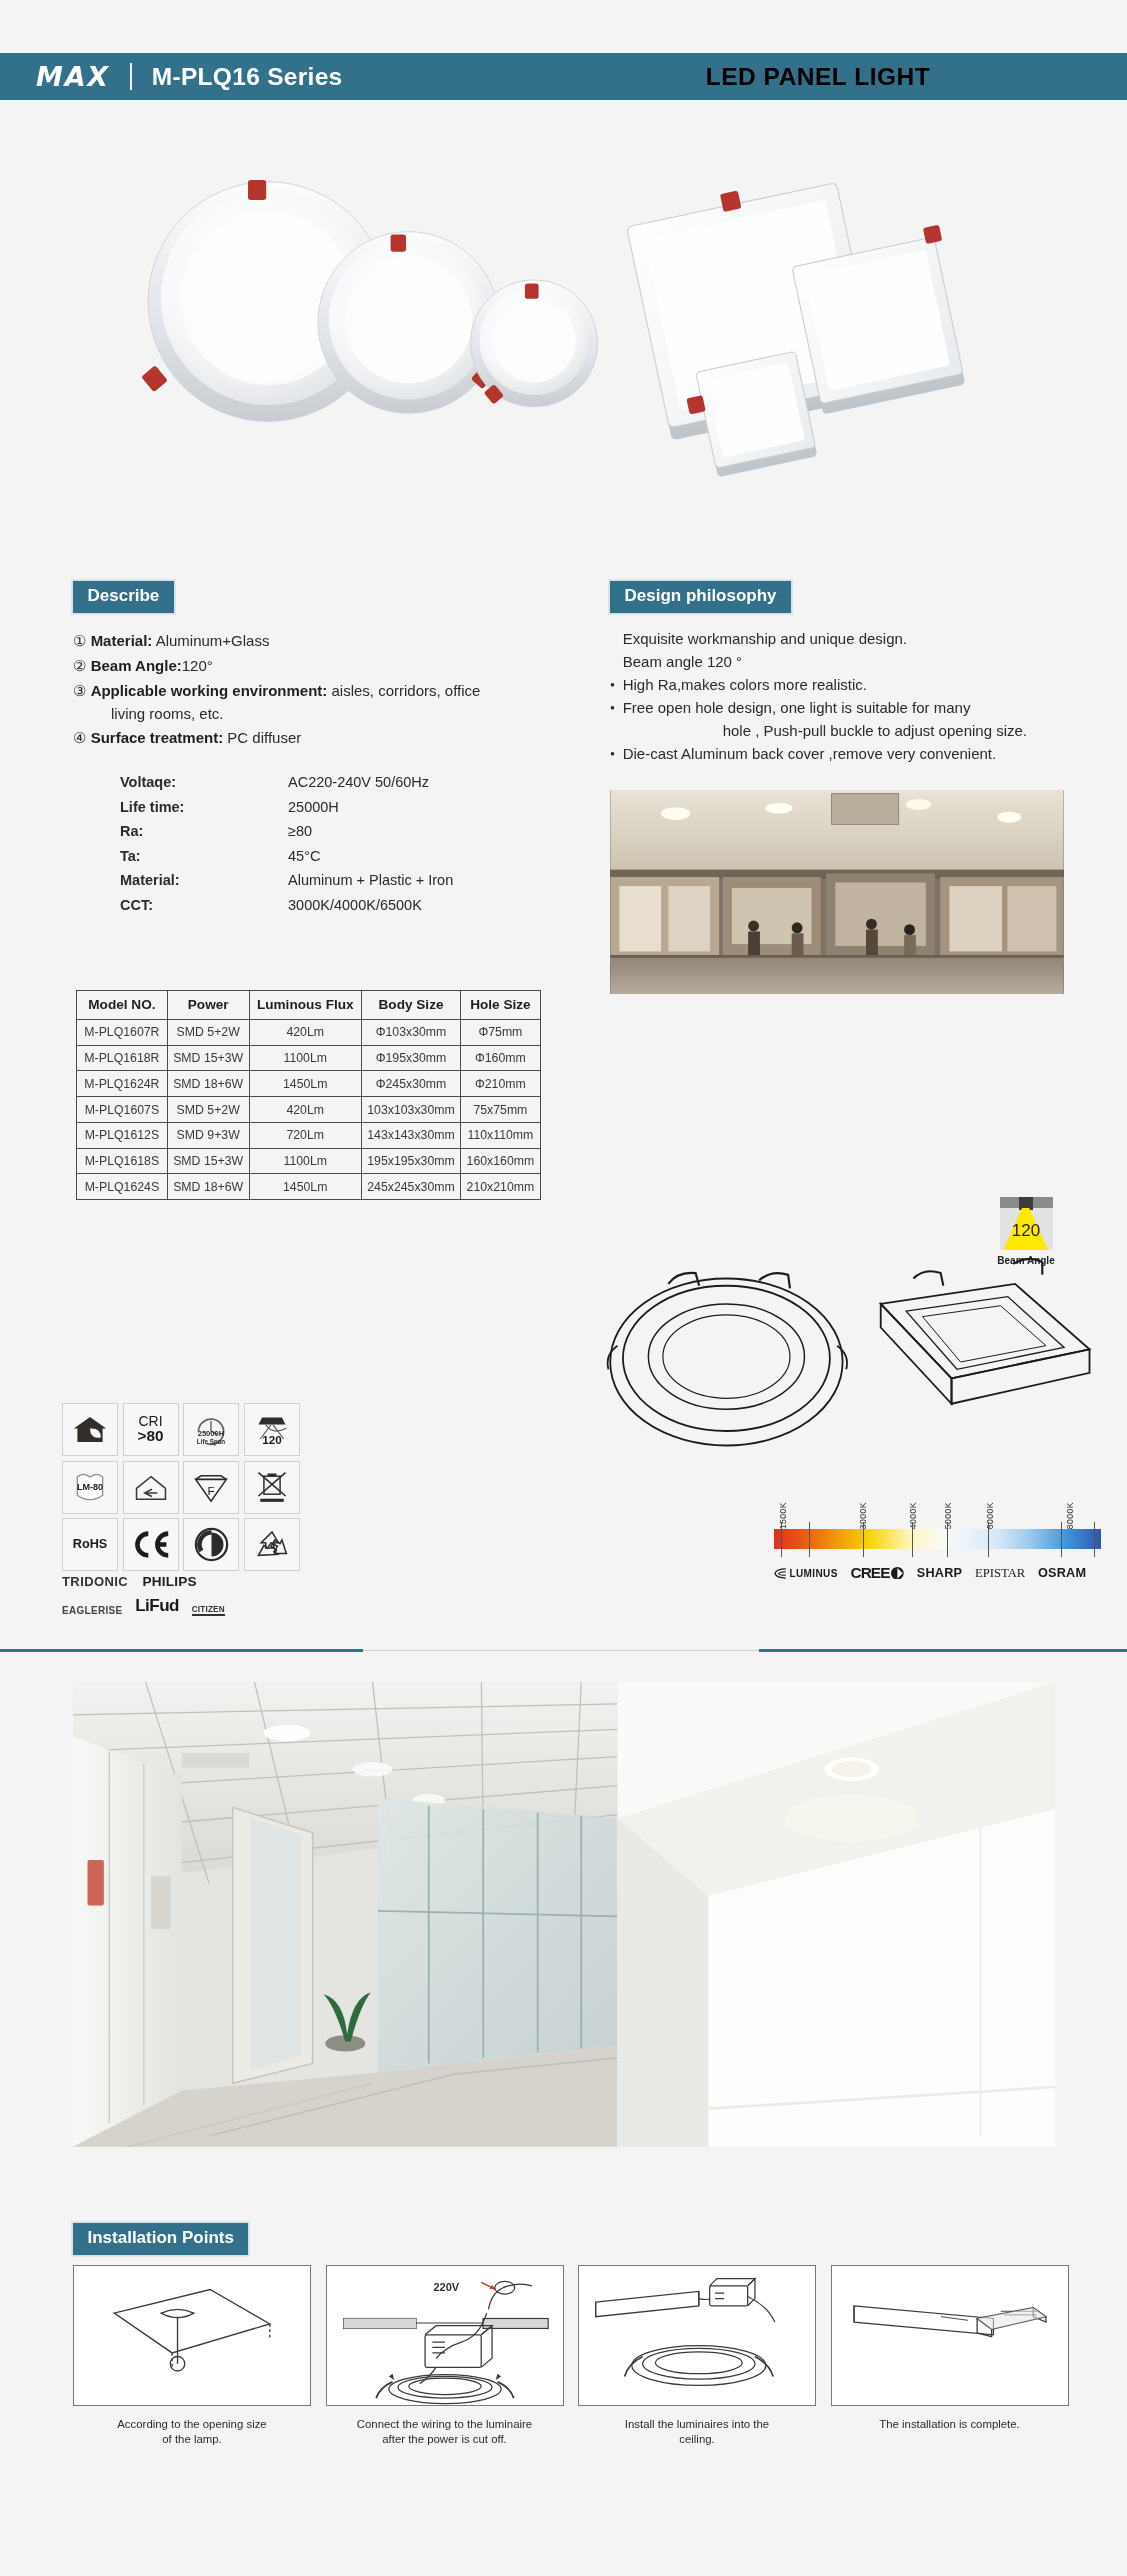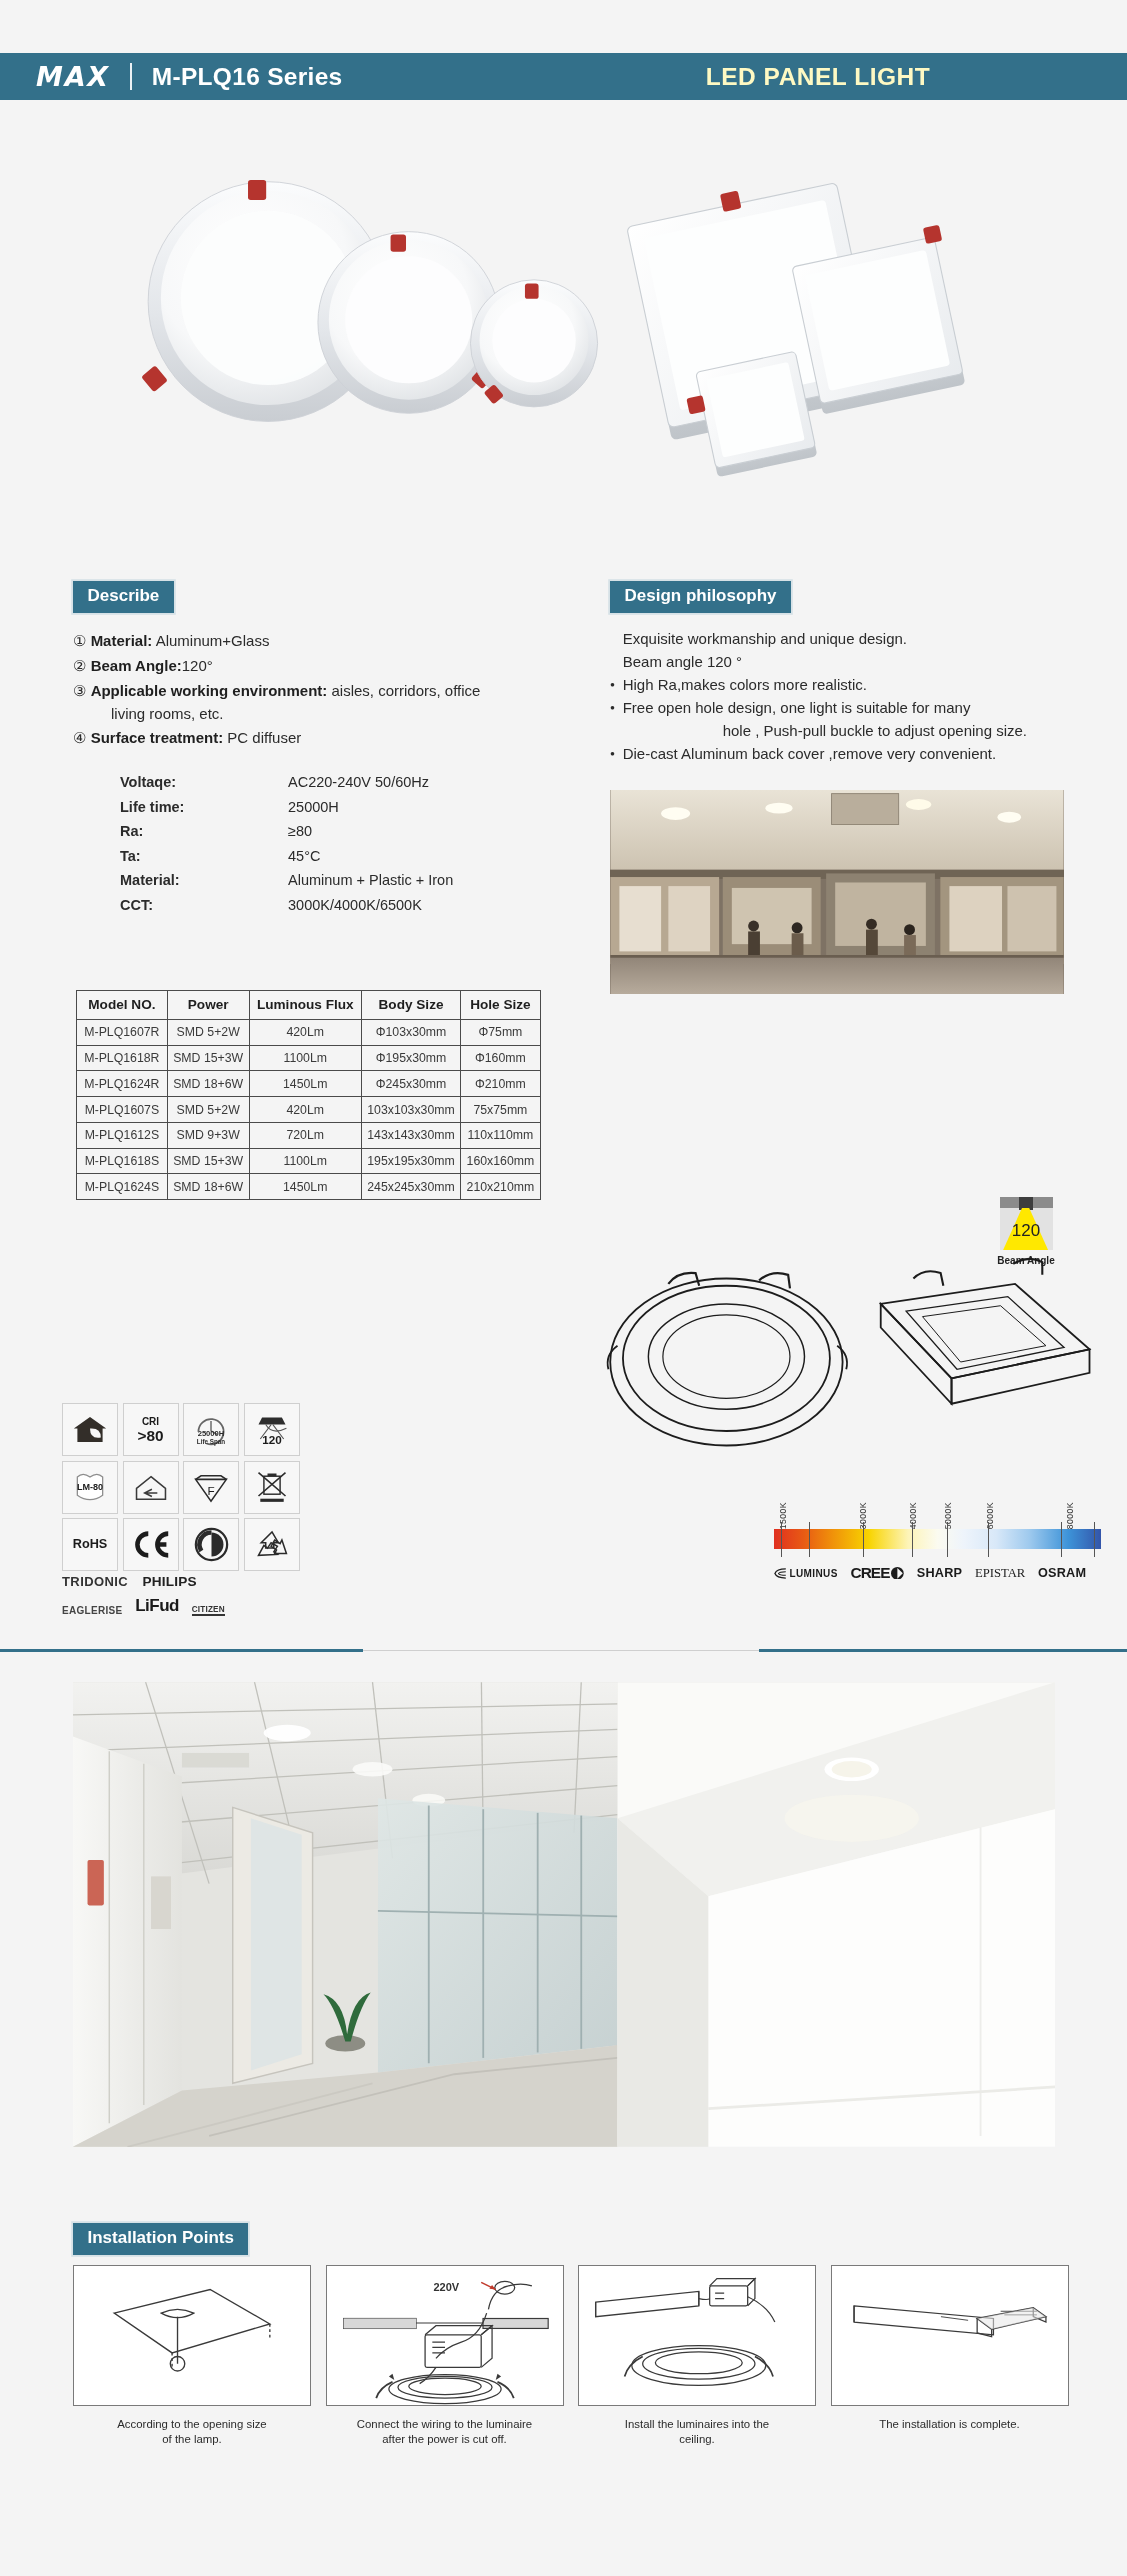--- a/index.html
+++ b/index.html
@@ -21,21 +21,21 @@
   }
   .brand-wrap { display: flex; align-items: center; margin-left: 36px; }
   .brand-max {
     color: #fff; font-size: 27px; font-weight: bold; font-style: italic;
     letter-spacing: 1.8px; font-family: "DejaVu Sans", sans-serif;
   }
   .brand-divider { width: 1.8px; height: 27px; background: #fff; margin: 0 20px; opacity: .9; }
   .brand-series { color: #fff; font-size: 24.5px; font-weight: bold; letter-spacing: 0.3px; }
   .header-right {
     position: absolute; left: 0; right: 0; text-align: center;
-    color: #fef9c3; font-size: 24.5px; font-weight: bold; letter-spacing: 0.5px;
+    color: #000000; font-size: 24.5px; font-weight: bold; letter-spacing: 0.5px;
   }
   .header-right-inner { margin-left: 508px; }
 
   
   .hero { position: absolute; left: 0; top: 100px; width: 1128px; height: 454px; }
   .hero svg { position: absolute; left: 0; top: 0; }
 
   
   .tag {
     display: inline-block; background: #33708a; color: #fff;
@@ -478,21 +478,21 @@
 
   <div class="cert-grid">
     <div class="cert-cell">
       <svg width="36" height="31" viewBox="0 0 40 34">
           <path d="M20 3 L38 16 L34 16 L34 31 L6 31 L6 16 L2 16 Z" fill="#332e29"></path>
           <path d="M22 16 q10 0 10 10 q-12 2 -12 -10 z" fill="#f7f7f7"></path>
         </svg>
     </div>
     <div class="cert-cell">
       <div class="txt">
-        <span style="font-weight:bold;font-size:10px;display:block">CRI</span>
+        <span style="font-weight:normal;font-size:14px;display:block">CRI</span>
         <span style="font-size:15.4px">&gt;80</span>
       </div>
     </div>
     <div class="cert-cell">
       <svg width="40" height="36" viewBox="0 0 44 40">
           <path d="M8 22 a14 14 0 1 1 9 13" fill="none" stroke="#666" stroke-width="2"></path>
           <path d="M22 10 l0 11 l7 4" stroke="#666" stroke-width="1.6" fill="none"></path>
           <text x="22" y="27" font-size="8.5" text-anchor="middle" font-family="Liberation Sans" font-weight="bold" fill="#2a2a2a">25000H</text>
           <text x="22" y="36" font-size="7" text-anchor="middle" font-family="Liberation Sans" font-weight="bold" fill="#2a2a2a">Life Span</text>
         </svg>

